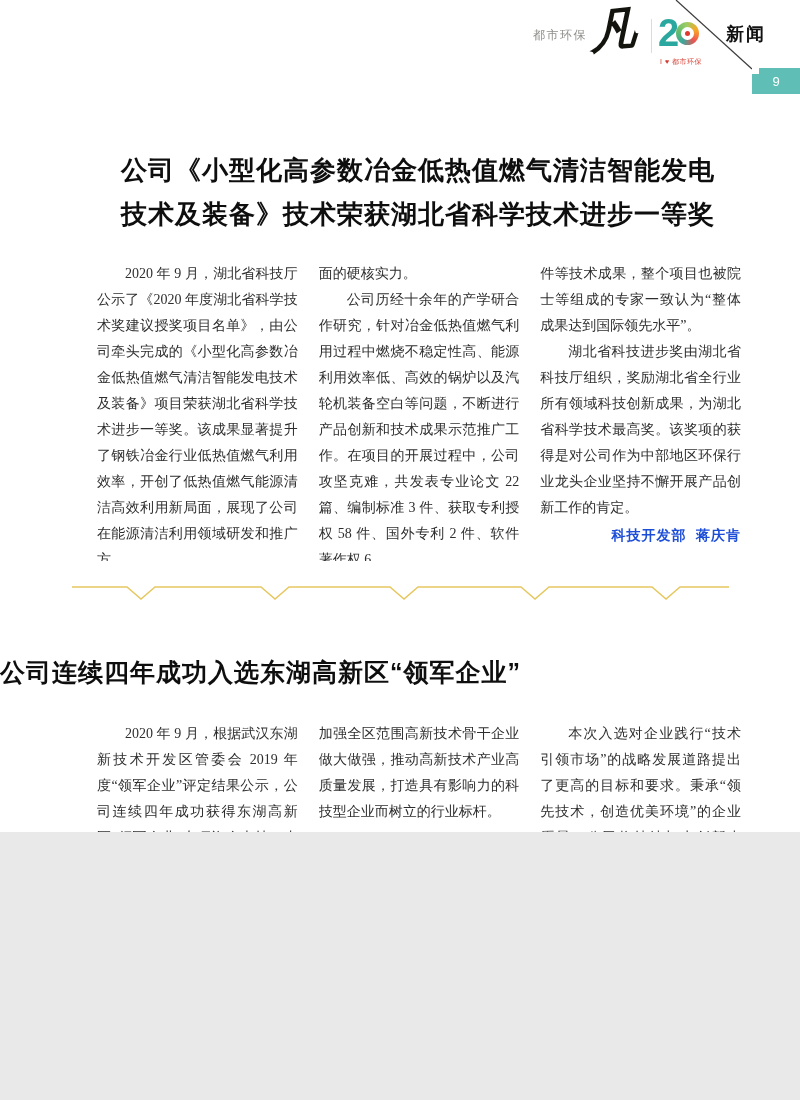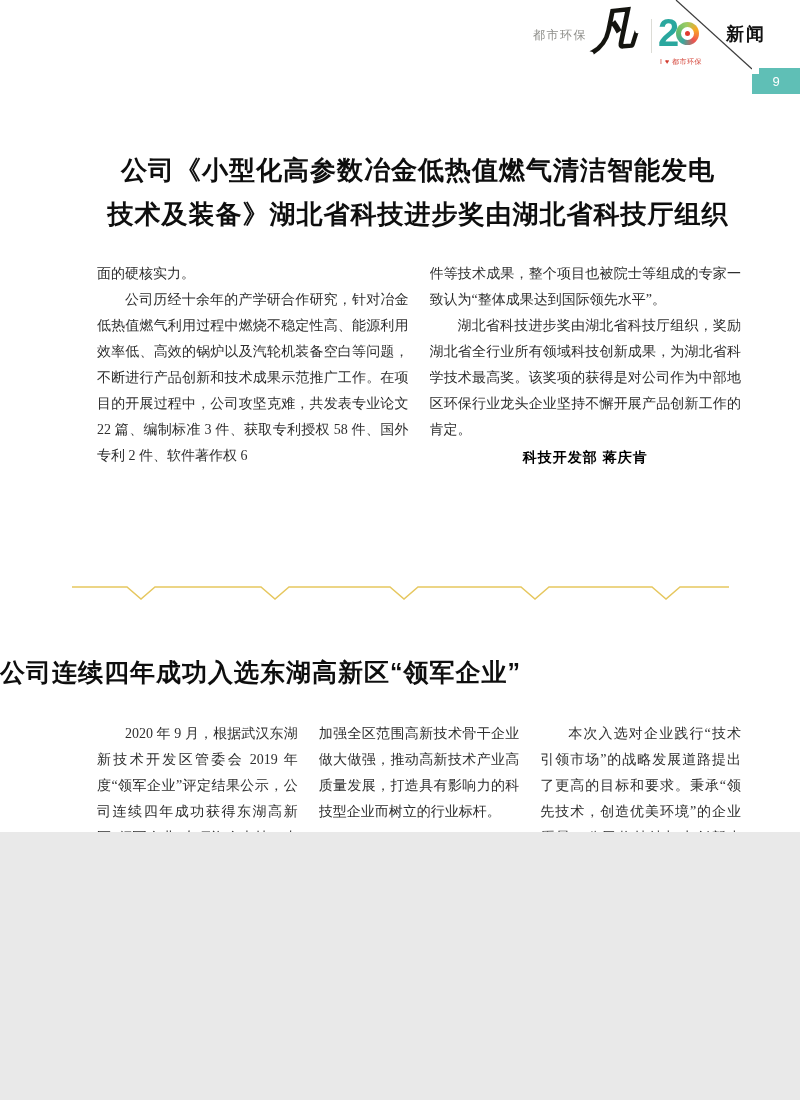--- a/index.html
+++ b/index.html
@@ -39,22 +39,22 @@
   .a2-title{position:absolute;top:655px;left:0;right:0;text-align:left;
     font-family:"Liberation Sans",sans-serif;font-weight:bold;color:#0e0e0e;
     font-size:25px;line-height:34px;letter-spacing:1px;}
   
   .body-cols{position:absolute;left:97px;width:644px;display:flex;gap:21px;}
   .body1{top:261px;height:300px;}
   .body2{top:721px;height:280px;}
   .col{flex:1 1 0;overflow:hidden;}
   .para{margin:0;font-size:14px;line-height:26px;text-align:justify;color:#2e2e2e;}
   .para.indent{text-indent:2em;}
-  .byline{margin-top:6px;text-align:center;font-weight:bold;color:#000000;font-size:14px;
-    font-family:Liberation Sans, sans-serif;letter-spacing:1px;}
+  .byline{margin-top:6px;text-align:right;font-weight:bold;color:#1d4ed8;font-size:14px;
+    font-family:Liberation Mono, monospace;letter-spacing:1px;}
   
   .zigzag{position:absolute;left:72px;top:584px;}
 </style>
 </head>
 <body>
 
 <div class="page">
 
   <div class="brand-text">都市环保</div>
   <div class="calligraphy">凡</div>
@@ -72,24 +72,27 @@
     <line x1="676" y1="0" x2="752" y2="69" stroke="#3c3c3c" stroke-width="1.2"></line>
   </svg>
   <div class="section-label">新闻</div>
   <div class="page-box">
     <span class="notch"></span>
     <span>9</span>
   </div>
 
   <div class="a1-title">
     <div>公司《小型化高参数冶金低热值燃气清洁智能发电</div>
-    <div>技术及装备》湖北省科技进步奖由湖北省科技厅组织</div>
+    <div>技术及装备》技术荣获湖北省科学技术进步一等奖</div>
   </div>
 
   <div class="body-cols body1">
+    <div class="col">
+        <p class="para indent">2020 年 9 月，湖北省科技厅公示了《2020 年度湖北省科学技术奖建议授奖项目名单》，由公司牵头完成的《小型化高参数冶金低热值燃气清洁智能发电技术及装备》项目荣获湖北省科学技术进步一等奖。该成果显著提升了钢铁冶金行业低热值燃气利用效率，开创了低热值燃气能源清洁高效利用新局面，展现了公司在能源清洁利用领域研发和推广方</p>
+      </div>
     <div class="col">
         <p class="para">面的硬核实力。</p>
         <p class="para indent">公司历经十余年的产学研合作研究，针对冶金低热值燃气利用过程中燃烧不稳定性高、能源利用效率低、高效的锅炉以及汽轮机装备空白等问题，不断进行产品创新和技术成果示范推广工作。在项目的开展过程中，公司攻坚克难，共发表专业论文 22 篇、编制标准 3 件、获取专利授权 58 件、国外专利 2 件、软件著作权 6</p>
       </div>
     <div class="col">
     <p class="para">件等技术成果，整个项目也被院士等组成的专家一致认为“整体成果达到国际领先水平”。</p>
         <p class="para indent">湖北省科技进步奖由湖北省科技厅组织，奖励湖北省全行业所有领域科技创新成果，为湖北省科学技术最高奖。该奖项的获得是对公司作为中部地区环保行业龙头企业坚持不懈开展产品创新工作的肯定。</p>
         <p class="byline">科技开发部 蒋庆肯</p>
       </div>
   </div>

